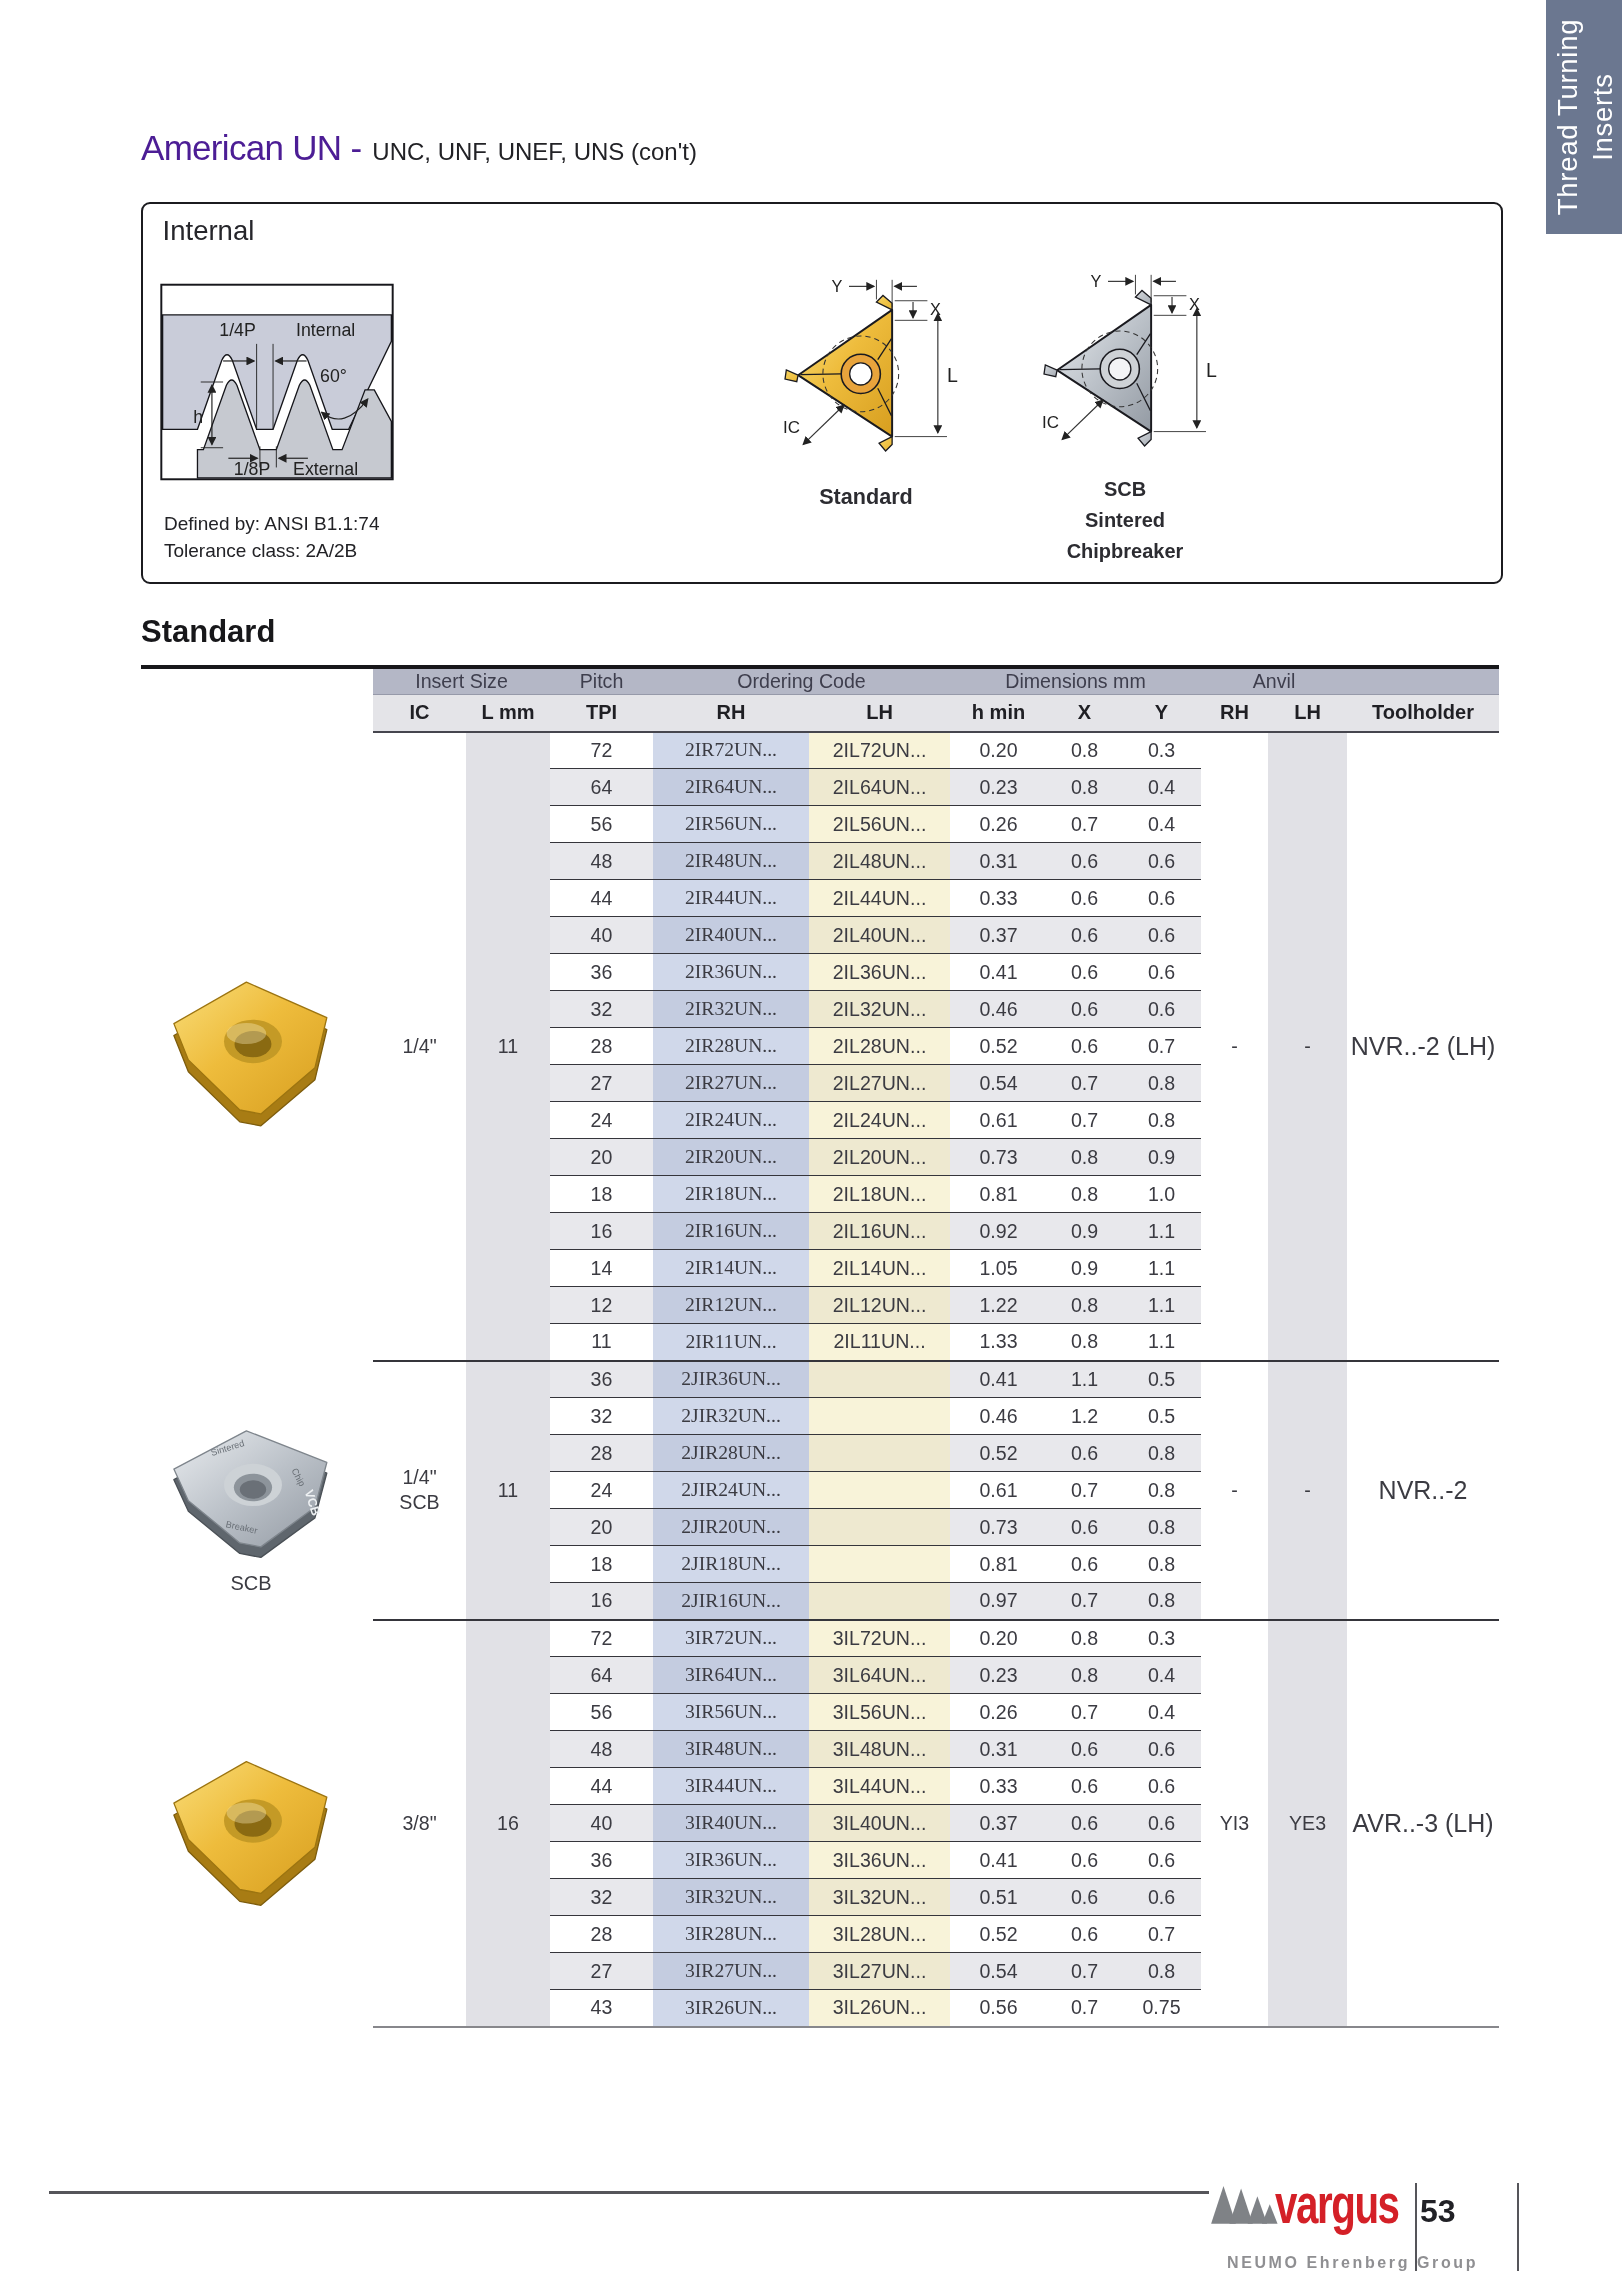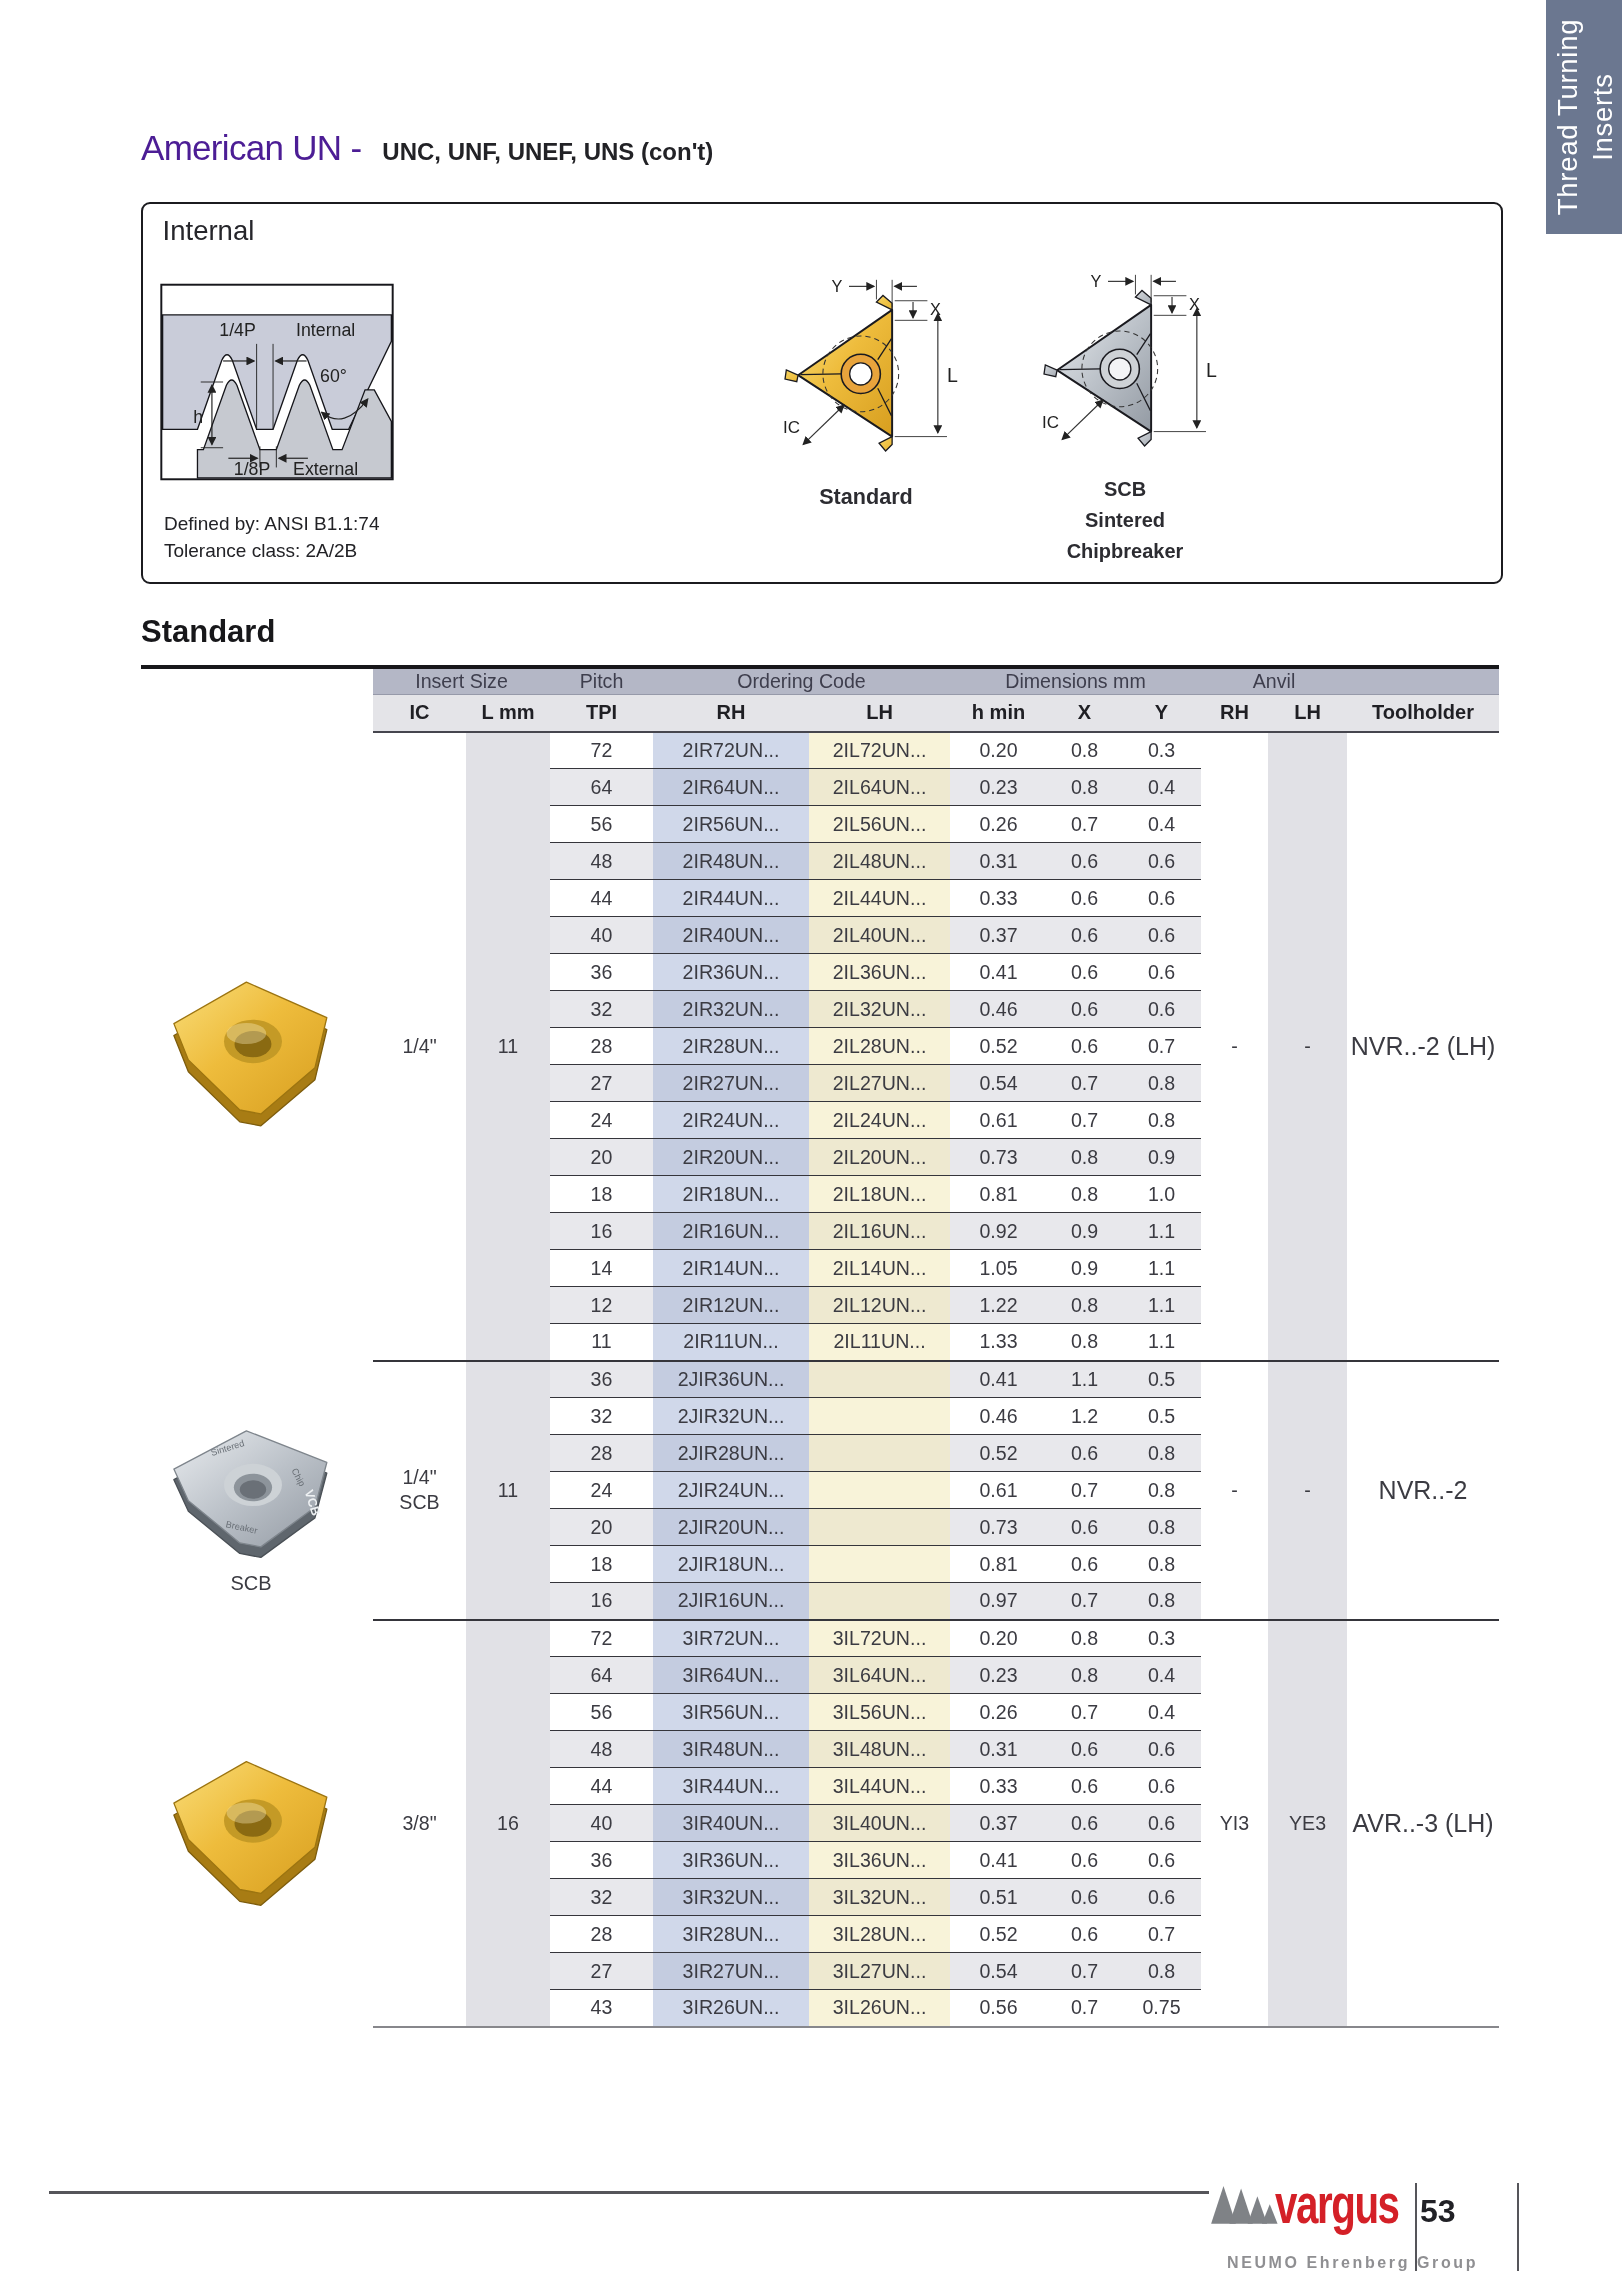--- a/index.html
+++ b/index.html
@@ -15,21 +15,21 @@
   .side-tab-inner{
     position:absolute;left:50%;top:50%;
     transform:translate(-50%,-50%) rotate(-90deg);
     white-space:nowrap;text-align:center;color:#ffffff;
     font-size:27.5px;line-height:35px;font-weight:400;letter-spacing:0.7px;
   }
 
   
   .page-title{left:141px;top:128px;white-space:nowrap;}
   .page-title .t-bold{font-size:35px;font-weight:400;color:#4c1d95;letter-spacing:-0.7px;}
-  .page-title .t-rest{font-size:24px;font-weight:700;color:#222226;margin-left:18px;}
+  .page-title .t-rest{font-size:24px;font-weight:400;color:#222226;margin-left:8px;}
 
   
   .internal-box{left:141px;top:202px;width:1358px;height:378px;border:2px solid #1b1b1f;border-radius:9px;background:#fff;}
   .internal-label{left:19.6px;top:10.5px;font-size:27.5px;color:#26262b;}
   .defined-block{left:21px;top:306px;font-size:19px;line-height:27px;color:#222226;}
   .std-insert-svg{left:615px;top:68px;}
   .scb-insert-svg{left:874px;top:63px;}
   .std-insert-caption{left:615px;top:280px;width:216px;text-align:center;font-size:21.6px;font-weight:700;color:#2c2c31;}
   .scb-insert-caption{left:874px;top:270px;width:216px;text-align:center;font-size:20px;font-weight:700;color:#2c2c31;line-height:31px;}
 
@@ -42,21 +42,21 @@
   table{border-collapse:collapse;table-layout:fixed;width:1126px;}
   tr{height:37px;}
   tr.ghead{height:14px;}
   tr.chead{height:37px;}
   .ghead th{background:#b4b7c6;border-bottom:1.3px solid #9699a9;font-size:19.6px;font-weight:500;color:#3e3e4d;}
   .chead th{background:#e4e4e8;border-bottom:2.6px solid #46464e;font-size:20px;font-weight:700;color:#1f1f24;}
   td{font-size:19.6px;color:#3b3b42;text-align:center;vertical-align:middle;padding:0;font-weight:400;}
   tr.odd{background:#e8e8ec;}
   .c-ic,.c-arh,.c-th{background:#ffffff;}
   .c-lmm,.c-alh{background:#e1e1e6;}
-  .c-rh{background:rgba(157,173,212,0.48);}
+  .c-rh{background:rgba(157,173,212,0.48);font-family:Liberation Serif, serif;}
   .c-lh{background:rgba(243,233,185,0.55);}
   .sep{border-bottom:1.3px solid #35353b;}
   .sec-start td{border-top:2px solid #35353b;}
   .endb{border-bottom:2px solid #87878c;}
   .c-th{font-size:25px;}
   .c-ic{line-height:25px;}
 
   
   .photo{left:162px;width:178px;text-align:center;}
   .photo-caption{left:162px;top:1572px;width:178px;text-align:center;font-size:20px;color:#3b3b42;}

